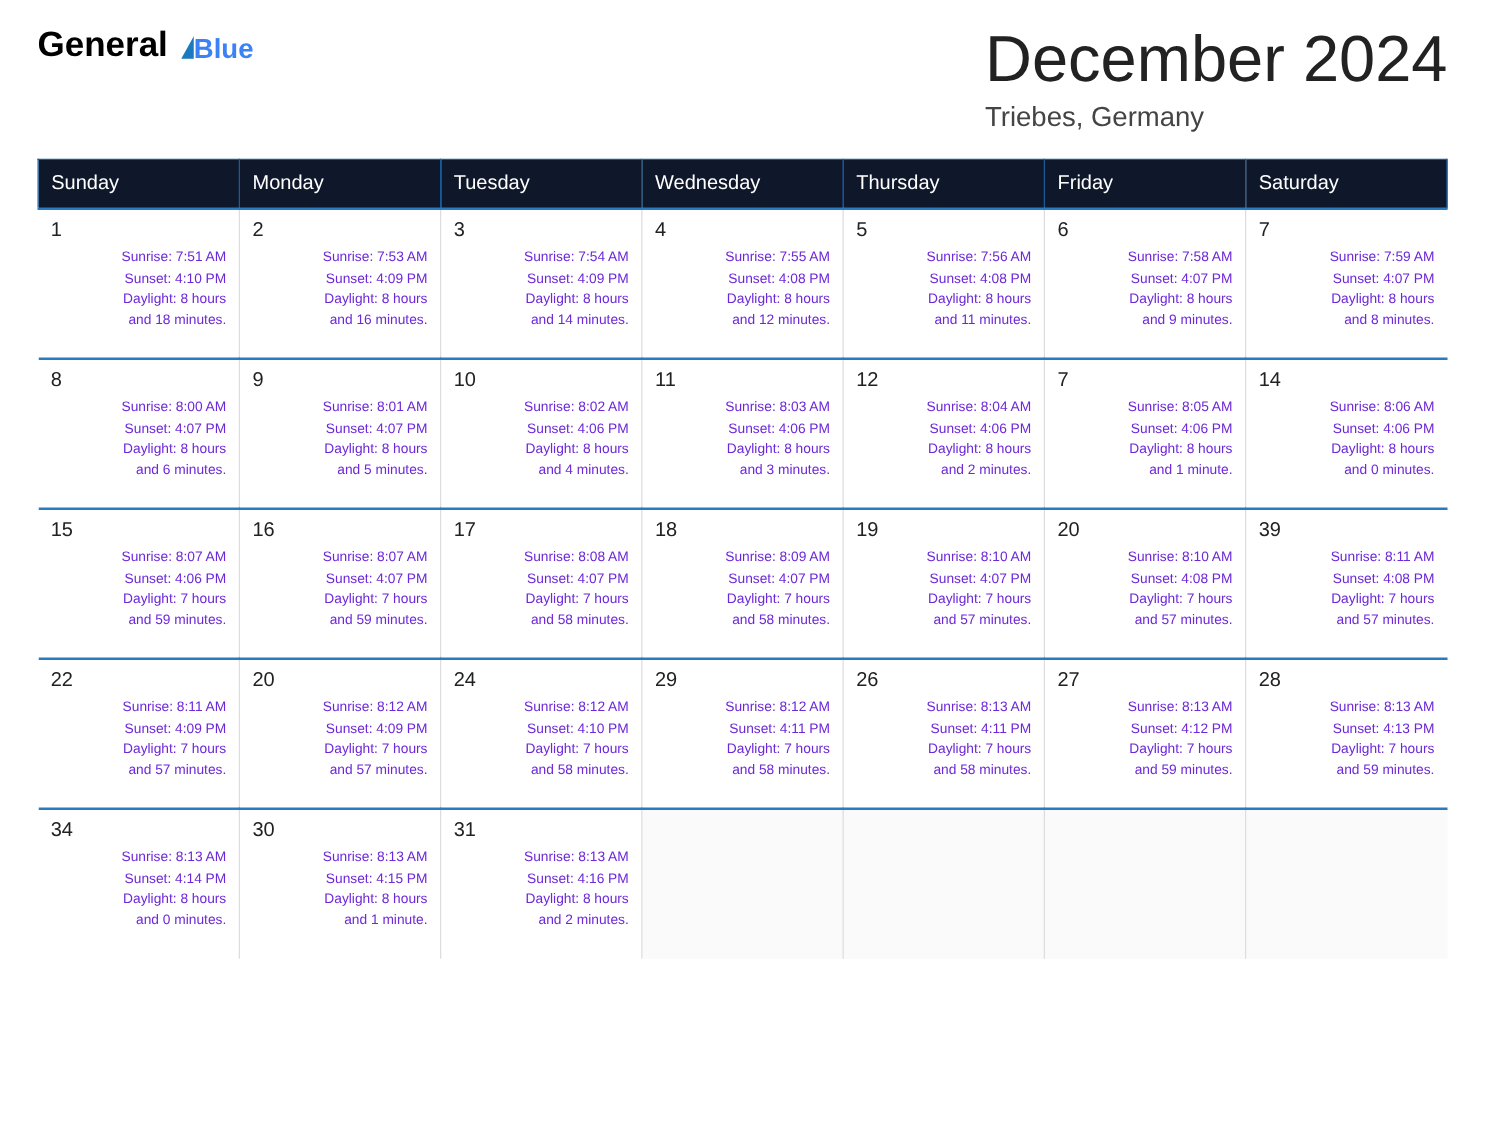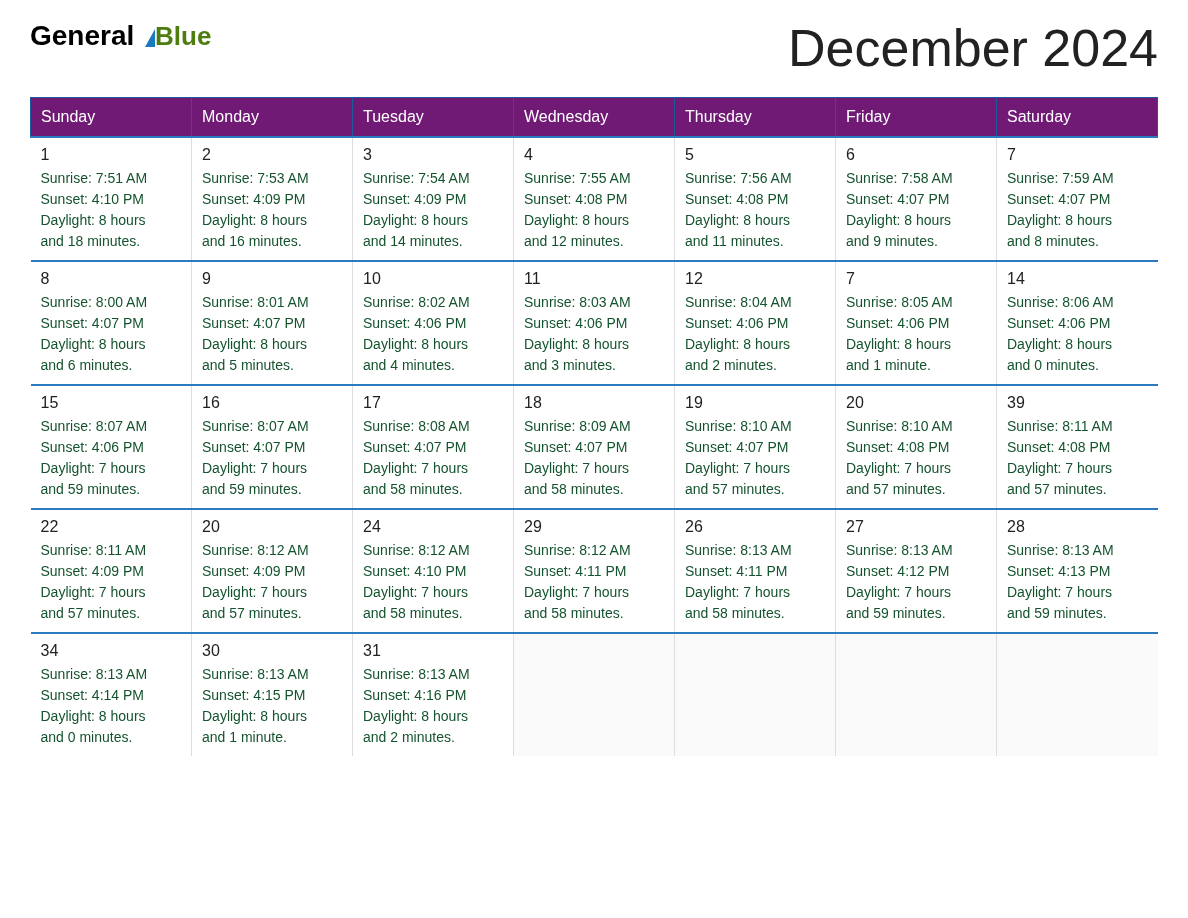--- a/index.html
+++ b/index.html
@@ -23,23 +23,23 @@
     }
     .logo-general {
       font-size: 28px;
       font-weight: bold;
       color: #000;
     }
     .logo-general span {
       color: #1a7abf;
     }
     .logo-blue {
-      font-size: 26px;
+      font-size: 22px;
       font-weight: bold;
-      color: #4d7c0f;
+      color: #3b82f6;
       margin-top: -4px;
     }
     .title-area {
       text-align: left;
     }
     .calendar-title {
       font-size: 52px;
       font-weight: 300;
       color: #222;
       line-height: 1.1;
@@ -47,21 +47,21 @@
     .calendar-subtitle {
       font-size: 22px;
       color: #444;
       margin-top: 4px;
     }
     table {
       width: 100%;
       border-collapse: collapse;
     }
     thead tr {
-      background-color: #701a75;
+      background-color: #0f172a;
     }
     thead th {
       color: #fff;
       font-size: 16px;
       font-weight: normal;
       padding: 10px 10px;
       text-align: left;
       border: 1px solid #1a5a9a;
     }
     tbody tr {
@@ -81,43 +81,45 @@
       border-right: none;
     }
     .day-num {
       font-size: 16px;
       font-weight: normal;
       color: #222;
       display: block;
       margin-bottom: 4px;
     }
     .day-info {
-      font-size: 14px;
-      color: #14532d;
+      font-size: 11px;
+      color: #6d28d9;
       line-height: 1.5;
+      text-align: right;
     }
     .empty-cell {
       background: #fafafa;
     }
   </style>
 </head>
 <body>
 
 <div class="header-area">
   <div class="logo">
     <div style="display:flex;align-items:center;">
       <span class="logo-general">
         <span style="color:#000">General</span>
         <span style="display:inline-block;width:0;height:0;border-left:10px solid transparent;border-bottom:18px solid #1a7abf;margin-left:3px;vertical-align:middle;"></span>
       </span>
     </div>
     <div class="logo-blue">Blue</div>
   </div>
   <div class="title-area">
     <div class="calendar-title">December 2024</div>
+    <div class="calendar-subtitle">Triebes, Germany</div>
   </div>
 </div>
 
 <table>
   <thead>
     <tr>
       <th>Sunday</th>
       <th>Monday</th>
       <th>Tuesday</th>
       <th>Wednesday</th>

